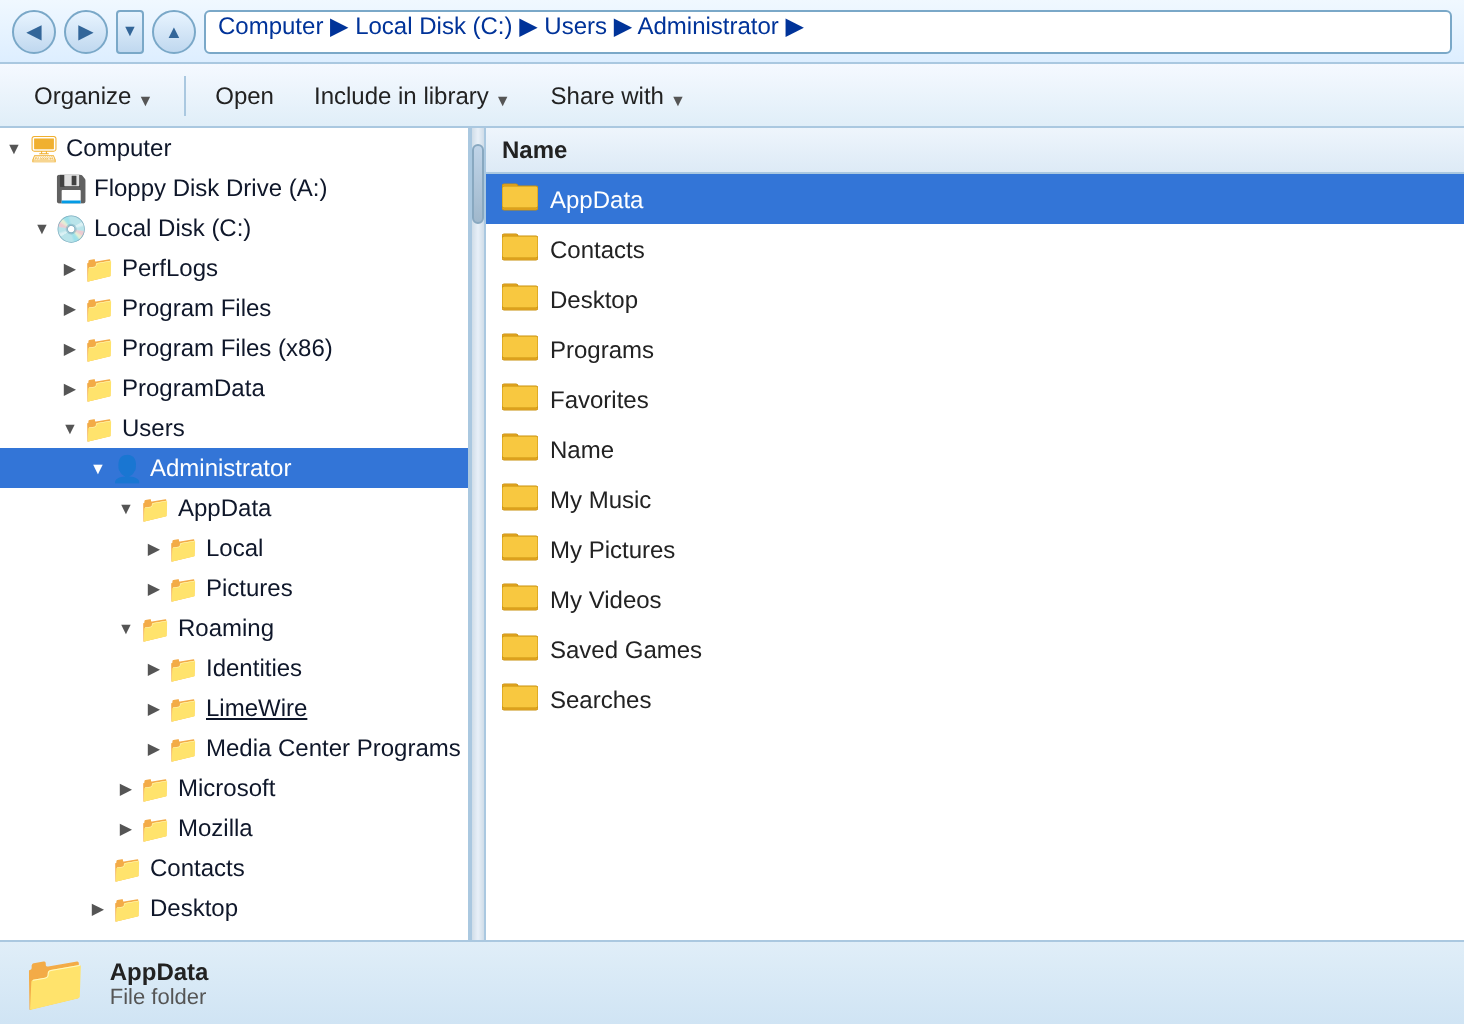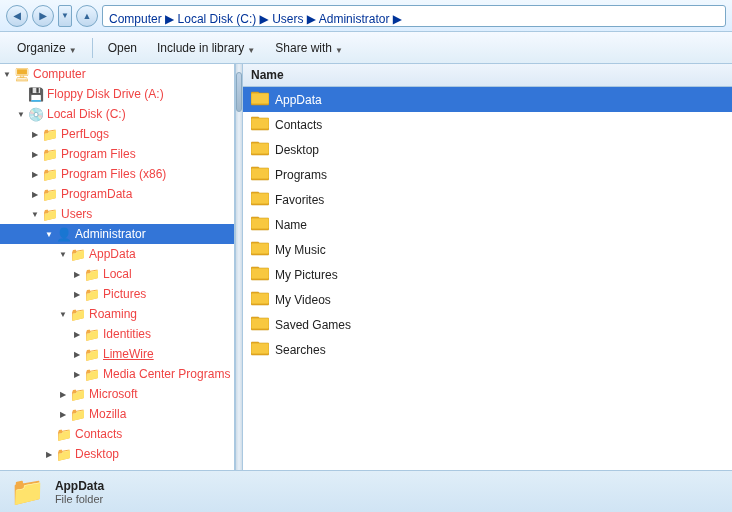--- a/index.html
+++ b/index.html
@@ -40,21 +40,21 @@
       font-size: 8px; color: #336699;
       border-radius: 2px;
     }
     .breadcrumb-bar {
       flex: 1;
       background: white;
       border: 1px solid #7aa8c8;
       border-radius: 3px;
       height: 22px;
       display: flex;
-      align-items: flex-end;
+      align-items: flex-start;
       padding: 0 6px;
       font-size: 12px;
       color: #003399;
     }
 
     
     .toolbar {
       background: linear-gradient(to bottom, #f5f9ff, #e0eef8);
       border-bottom: 1px solid #aac8e0;
       padding: 3px 8px;
@@ -149,21 +149,21 @@
       font-size: 10px; color: #555;
       cursor: pointer;
     }
     .tree-icon {
       width: 16px; min-width: 16px;
       height: 16px;
       margin-right: 3px;
       display: flex; align-items: center; justify-content: center;
       font-size: 13px;
     }
-    .tree-label { font-size: 12px; color: #ef4444; }
+    .tree-label { font-size: 12px; color: #0f172a; }
     .tree-label.underline { text-decoration: underline; }
 
     
     .folder-icon { color: #f0b030; }
 
     
     .file-item {
       display: flex;
       align-items: center;
       padding: 3px 8px;

